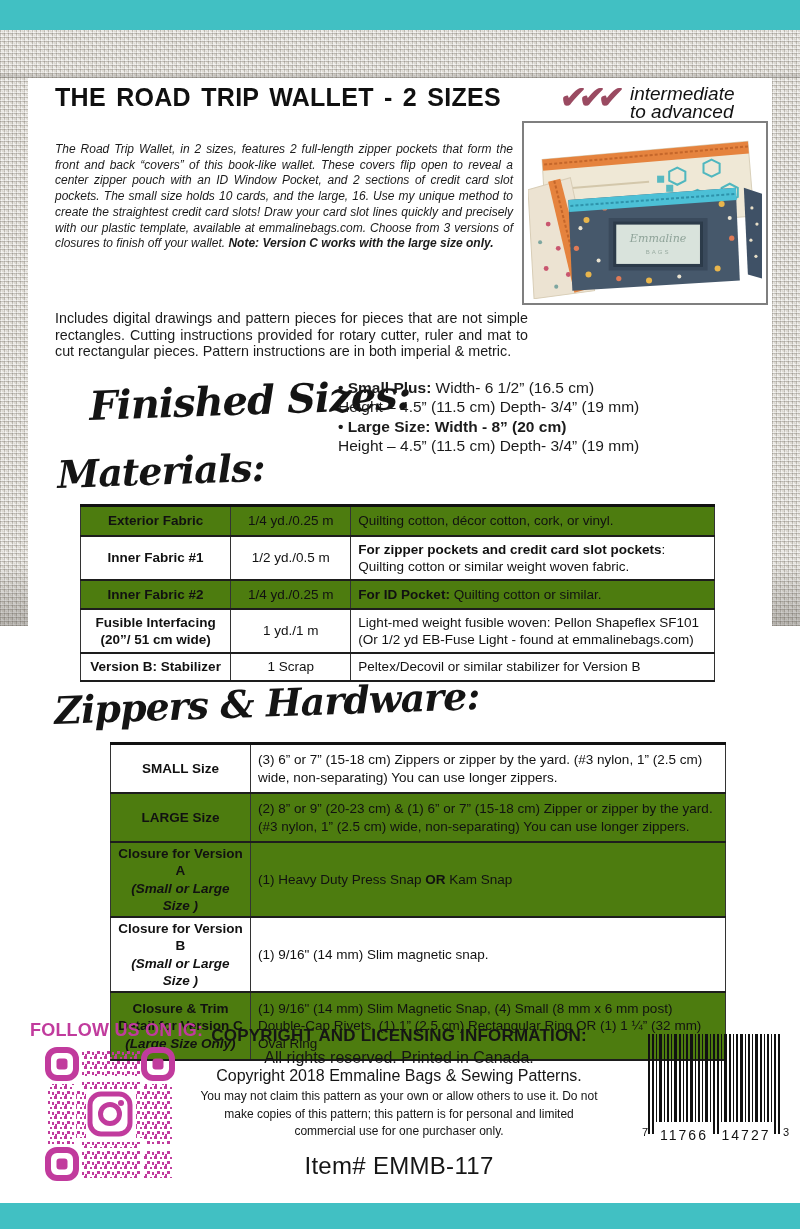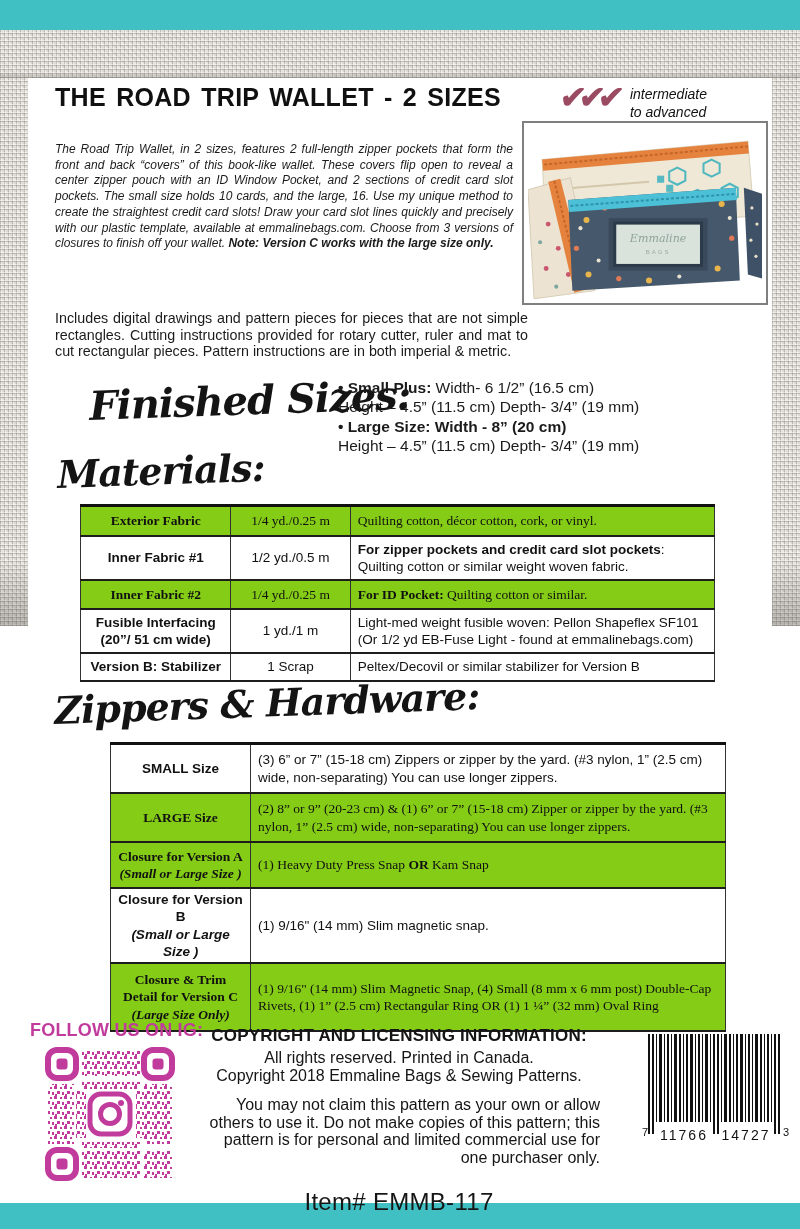--- a/index.html
+++ b/index.html
@@ -23,21 +23,21 @@
   .weave-top{left:0;top:30px;width:800px;height:48px;}
   .weave-left{left:0;top:78px;width:28px;height:548px;}
   .weave-right{left:772px;top:78px;width:28px;height:548px;}
 
   
   .title-block{left:55px;top:84px;width:470px;}
   .page-title{font-size:25px;font-weight:bold;letter-spacing:.3px;word-spacing:3px;color:#101010;line-height:1.1;margin:0;}
   .subtitle{font-style:italic;font-size:15px;margin:3px 0 0 28px;color:#161616;}
   .skill{left:560px;top:85px;width:218px;display:flex;align-items:flex-start;gap:5px;}
   .checks{color:#9a4a61;font-size:31px;line-height:26px;letter-spacing:-7px;transform:skewX(-6deg);font-weight:bold;padding-right:8px;}
-  .skill-text{font-style:italic;font-size:14px;line-height:18px;color:#121212;}
+  .skill-text{font-style:italic;font-size:19px;line-height:18px;color:#121212;}
 
   
   .photo{left:522px;top:121px;width:246px;height:184px;border:2px solid #7f7f7f;background:#fff;padding:4px;box-sizing:border-box;}
   .photo svg{display:block;width:100%;height:100%;}
 
   
   .intro{left:55px;top:142px;width:458px;font-size:12px;line-height:15.7px;text-align:justify;font-style:italic;}
   .includes{left:55px;top:310px;width:473px;font-size:14.3px;line-height:16.6px;text-align:justify;}
 
   
@@ -46,39 +46,39 @@
   .h-materials{left:58px;top:452px;font-size:38px;}
   .h-zippers{left:55px;top:688px;font-size:38px;}
 
   
   .sizes{left:338px;top:379px;width:412px;font-size:15.5px;line-height:18.6px;}
   .sizes .item{margin-bottom:2px;}
 
   
   table{border-collapse:collapse;font-size:13.5px;line-height:1.28;color:#111;}
   td{border-left:1px solid #333;border-right:1px solid #333;border-top:2px solid #1d1d1d;border-bottom:2px solid #1d1d1d;padding:2px 7px;vertical-align:middle;}
-  tr.shaded{background:#84cc16;font-family:Liberation Serif, serif;}
+  tr.shaded{background:#4d7c0f;}
   td.lbl{font-weight:bold;text-align:center;}
   td.qty{text-align:center;white-space:nowrap;}
   .mat-table{left:80px;top:504px;}
   .mat-table table{width:635px;border-top:3px solid #111;}
   .mat-c1{width:145px;} .mat-c2{width:108px;} .mat-c3{width:382px;}
   .zip-table{left:110px;top:742px;}
   .zip-table table{width:616px;border-top:3px solid #111;}
   .zip-c1{width:130px;} .zip-c2{width:486px;}
   .lbl i{display:block;font-weight:bold;}
 
   
   .ig-label{left:30px;top:1020px;font-size:18px;font-weight:bold;color:#c13b9d;letter-spacing:.2px;}
   .qr{left:44px;top:1046px;width:132px;height:136px;}
   .copyright{left:176px;top:1026px;width:446px;text-align:center;color:#151515;}
   .copyright h2{font-size:17px;margin:0 0 3px 0;letter-spacing:.2px;}
   .copyright .line{font-size:16px;line-height:17.6px;}
-  .copyright p{font-size:16px;line-height:17.6px;margin:12px auto;width:402px;text-align:right;}
-  .item-no{font-size:24px;margin-top:21px;letter-spacing:.3px;}
+  .copyright p{font-size:12px;line-height:17.6px;margin:4px auto;width:402px;}
+  .item-no{font-size:24px;margin-top:11px;letter-spacing:.3px;}
   .barcode{left:642px;top:1030px;width:148px;height:122px;}
 </style>
 </head>
 <body>
 
 <div class="abs teal-bar teal-top"></div>
 <div class="abs weave weave-top"></div>
 <div class="abs weave weave-left"></div>
 <div class="abs weave weave-right"></div>
 <div class="abs teal-bar teal-bottom"></div>

